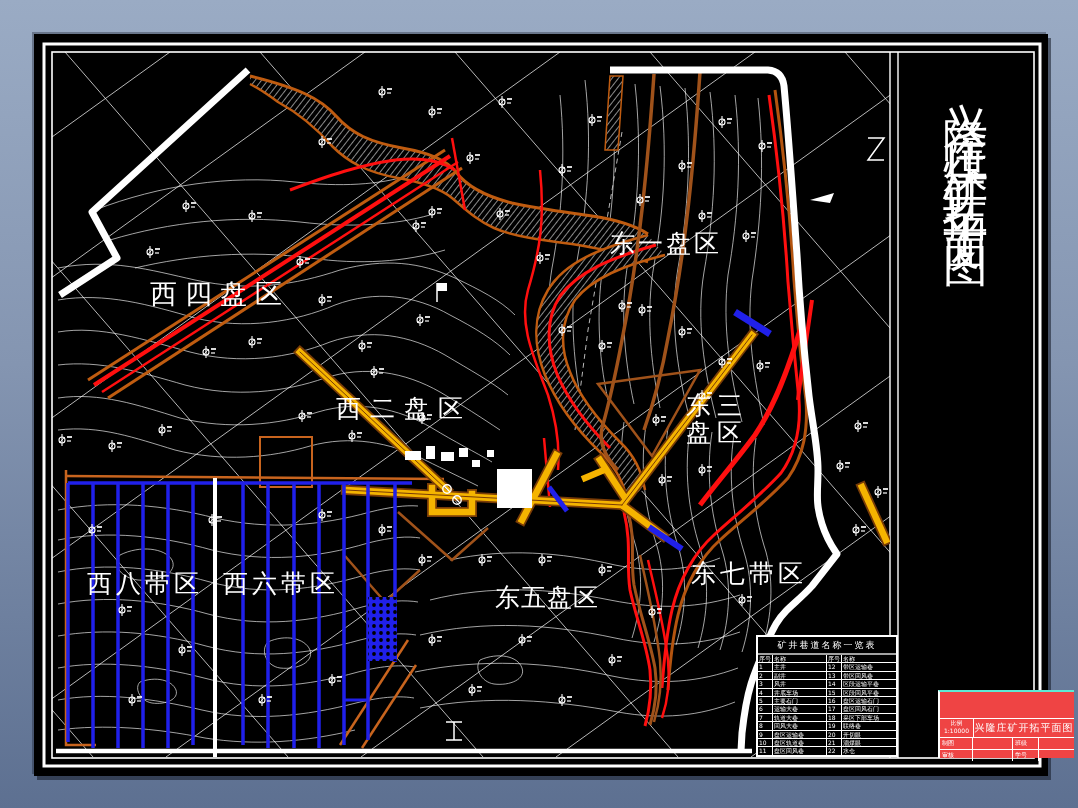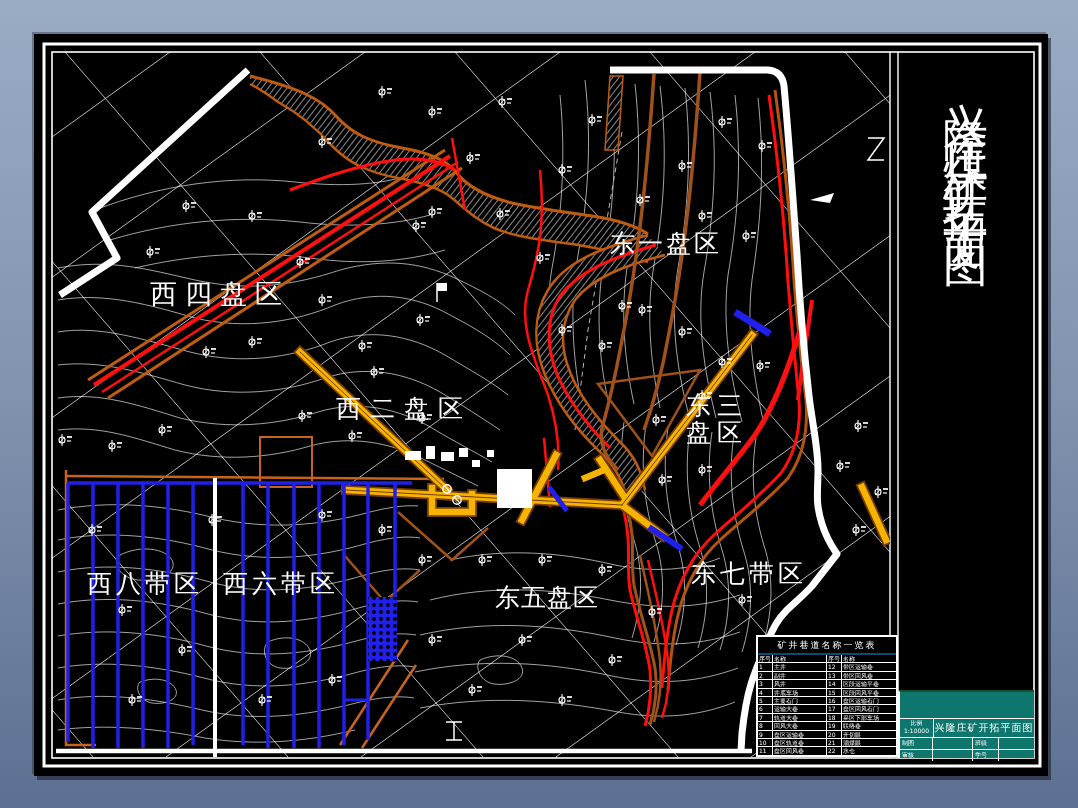--- a/index.html
+++ b/index.html
@@ -11,30 +11,30 @@
   .sheet svg{position:absolute;left:0;top:0;}
   
   .side-panel{position:absolute;left:866px;top:20px;width:132px;height:636px;
               display:flex;justify-content:center;}
   .vtitle{writing-mode:vertical-rl;text-orientation:upright;color:#fff;
           font-family:"DejaVu Serif",serif;font-size:45px;letter-spacing:16px;
           padding-top:12px;line-height:1;}
   
   .legend{position:absolute;left:722px;top:601px;width:142px;height:122px;background:#000;
           border:2px solid #fff;box-sizing:border-box;color:#fff;}
-  .legend-title{height:16px;border-bottom:2px solid #0c4a6e;display:flex;align-items:center;
+  .legend-title{height:16px;border-bottom:2px solid #a3a3a3;display:flex;align-items:center;
                 justify-content:center;font-size:9px;letter-spacing:2px;white-space:nowrap;}
   .lr{display:grid;grid-template-columns:15px 1fr 15px 1fr;height:8.4px;line-height:8px;
       font-size:6px;}
   .lr div{border-right:1px solid #fff;border-bottom:1px solid #fff;overflow:hidden;
           white-space:nowrap;padding-left:1px;}
   .lr div:last-child{border-right:none;}
   
-  .tblock{position:absolute;left:864px;top:656px;width:136px;height:68px;background:#0f766e;
-          border-top:2px solid #14532d;border-left:2px solid #fff;box-sizing:border-box;color:#fff;}
+  .tblock{position:absolute;left:904px;top:656px;width:136px;height:68px;background:#ef4444;
+          border-top:2px solid #5eead4;border-left:2px solid #fff;box-sizing:border-box;color:#fff;}
   .tb-top{height:26px;border-bottom:1px solid #fff;}
   .tb-r1{display:flex;height:18px;border-bottom:1px solid #fff;}
   .tb-scale{width:33px;border-right:1px solid #fff;font-size:6px;line-height:8px;text-align:center;}
   .tb-title{flex:1;display:flex;align-items:center;justify-content:center;font-size:10px;
             white-space:nowrap;letter-spacing:1px;}
   .tb-r2,.tb-r3{display:flex;height:11px;font-size:6px;line-height:10px;}
   .tb-r3{border-top:1px solid #fff;}
   .tb-r2 div,.tb-r3 div{border-right:1px solid #fff;box-sizing:border-box;padding-left:2px;}
   .cA{width:33px;} .cB{width:40px;} .cC{width:26px;} .cD{flex:1;border-right:none!important;}
 </style>

